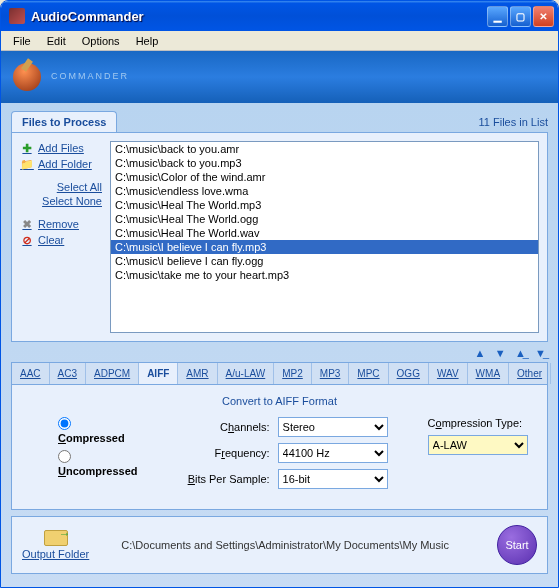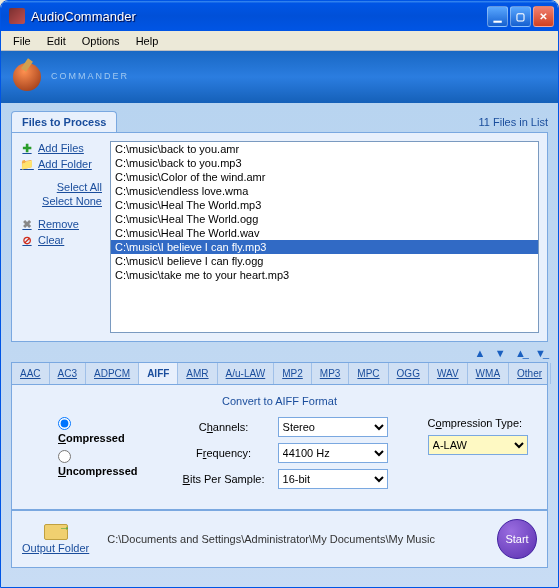--- a/index.html
+++ b/index.html
@@ -1,20 +1,20 @@
 <!DOCTYPE html>
 <html><head>
 <meta charset="utf-8">
 <style>
 * { box-sizing: border-box; margin: 0; padding: 0; font-family: Tahoma, sans-serif; font-size: 11px; }
 body { background: #ece9d8; width: 559px; height: 588px; overflow: hidden; }
 .window { width: 559px; height: 588px; border: 1px solid #0055e5; border-radius: 8px 8px 0 0; background: #ece9d8; display: flex; flex-direction: column; }
 .titlebar { height: 30px; background: linear-gradient(to bottom, #3c8cf0 0%, #0055e5 8%, #0050d8 50%, #0055e5 100%); border-radius: 7px 7px 0 0; display: flex; align-items: center; padding: 0 4px 0 8px; color: white; }
 .titlebar .icon { width: 16px; height: 16px; background: linear-gradient(135deg,#7a3030,#c05050); border-radius: 2px; margin-right: 6px; }
-.titlebar .title { flex: 1; font-weight: normal; font-size: 13px; text-shadow: 1px 1px 1px #003; }
+.titlebar .title { flex: 1; font-weight: bold; font-size: 13px; text-shadow: 1px 1px 1px #003; }
 .winbtn { width: 21px; height: 21px; margin-left: 2px; border: 1px solid #fff5; border-radius: 3px; display: flex; align-items: center; justify-content: center; font-weight: bold; color: white; font-size: 10px; }
 .winbtn.min,.winbtn.max { background: linear-gradient(to bottom,#5aa8ff,#1560d0); }
 .winbtn.close { background: linear-gradient(to bottom,#f08070,#d04020); }
 .menubar { height: 20px; background: #ece9d8; display: flex; align-items: center; padding: 0 4px; border-bottom: 1px solid #c0c0c0; }
 .menubar span { padding: 2px 8px; }
 .brand { height: 52px; background: linear-gradient(to bottom,#1968c4,#2b7de0,#1560b8); display: flex; align-items: center; padding: 0 12px; color: #c8e0ff; }
 .brand .logo { width: 28px; height: 28px; background: radial-gradient(circle at 40% 30%, #ff9050, #903010); border-radius: 50%; margin-right: 10px; position: relative; }
 .brand .logo::after { content:""; position:absolute; left:11px; top:-4px; width:6px; height:12px; background:#d0a050; transform:rotate(35deg); }
 .brand .t1 { font-size: 16px; letter-spacing: 3px; font-weight: bold; color: #dceaff; }
 .brand .t2 { font-size: 9px; letter-spacing: 2px; color: #a0c8f0; margin-top:-2px; }
@@ -40,26 +40,26 @@
 .fmtbar { display: flex; border: 1px solid #7aa8e0; background: #d0e0f4; }
 .fmtbar span { flex: 0 0 auto; padding: 5px 8px; border-right: 1px solid #a0c0e8; color: #1a4d9c; text-decoration: underline; cursor: pointer; font-size: 10px; }
 .fmtbar span.active { background: #e8f0fc; font-weight: bold; text-decoration: none; }
 .convpanel { background: #e8f0fc; border: 1px solid #7aa8e0; border-top: none; padding: 10px 16px 14px 16px; }
 .conv-title { text-align: center; color: #1a4d9c; margin-bottom: 10px; }
 .convrow { display: flex; gap: 40px; }
 .radiocol { width: 130px; padding-left: 30px; }
 .radiocol label { display: block; margin-bottom: 6px; }
 .paramcol { flex: 1; }
 .paramcol .row { display: flex; align-items: center; margin-bottom: 6px; }
-.paramcol .lab { width: 100px; text-align: center; padding-right: 8px; }
+.paramcol .lab { width: 100px; text-align: right; padding-right: 8px; }
 .paramcol select { width: 110px; height: 20px; border: 1px solid #7aa8e0; background: white; font-size: 11px; }
 .ctypecol { width: 130px; }
 .ctypecol .lab2 { margin-bottom: 6px; display:block; }
 .ctypecol select { width: 100px; height: 20px; border: 1px solid #7aa8e0; background: #fef9c3; font-size:11px; }
-.footer { background: #e8f0fc; border: 1px solid #7aa8e0; padding: 8px 10px; display: flex; align-items: center; }
+.footer { margin-top: 6px; background: #e8f0fc; border: 1px solid #7aa8e0; padding: 8px 10px; display: flex; align-items: center; gap: 14px; }
 .outbtn { display:flex; flex-direction:column; align-items:center; color:#1a4d9c; text-decoration:underline; cursor:pointer; margin-right: 18px; }
 .outbtn .fic { width:24px; height:16px; background:#f0d070; border:1px solid #c0a040; border-radius:2px; position:relative; margin-bottom:2px; }
 .outbtn .fic::after { content:"→"; position:absolute; right:-4px; top:-6px; color:#3aa33a; font-weight:bold; font-size:12px; }
 .outpath { flex: 1; color: #333; }
 .startbtn { width: 40px; height: 40px; border-radius: 50%; background: radial-gradient(circle at 35% 30%, #9a6de0, #5a30b0); color: white; display:flex; align-items:center; justify-content:center; font-size:11px; border:1px solid #4020a0; cursor:pointer; }
 .undl { text-decoration: underline; }
 </style>
 </head>
 <body>
 

